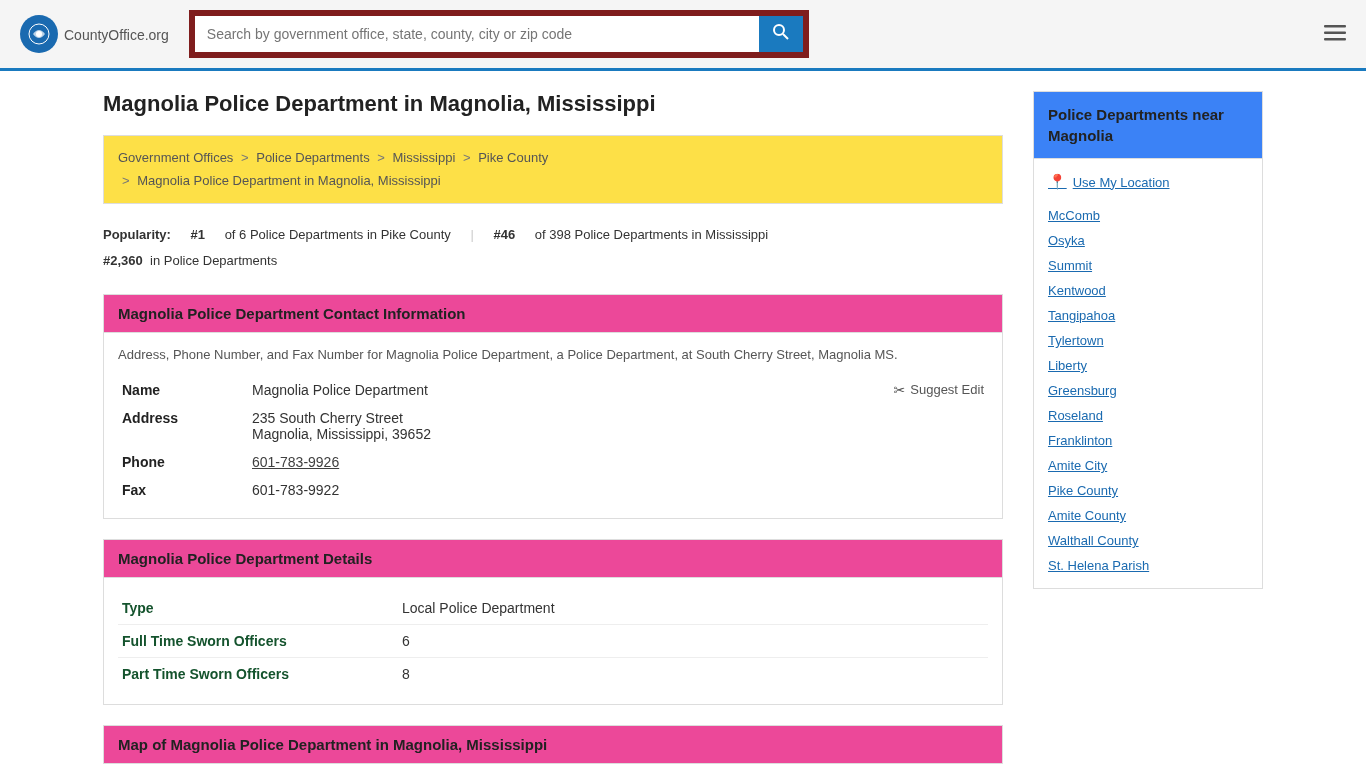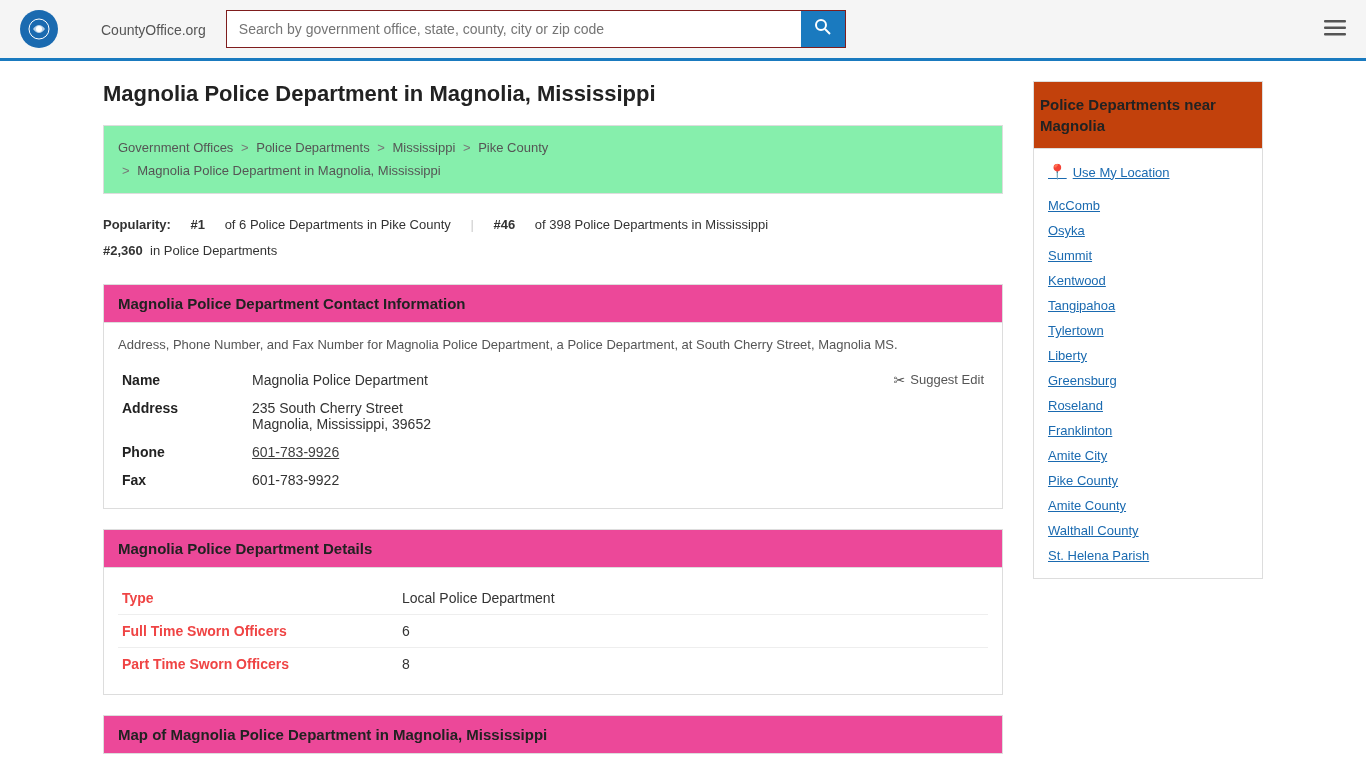--- a/index.html
+++ b/index.html
@@ -29,28 +29,27 @@
       align-items: center;
       justify-content: center;
       color: white;
       font-size: 18px;
       font-weight: bold;
     }
     #logo-text {
       font-size: 18px;
       color: #1a6ab0;
       font-weight: bold;
-      margin-left: 37px;
     }
     #logo-text span { color: #555; font-weight: normal; font-size: 14px; }
     #search-area {
       flex: 1;
       display: flex;
       max-width: 620px;
-      border: 1px solid #7f1d1d;
+      border: 6px solid #7f1d1d;
       background: #14b8a6;
     }
     #search-input {
       flex: 1;
       border: none;
       outline: none;
       padding: 8px 12px;
       font-size: 14px;
       color: #999;
     }
@@ -91,21 +90,21 @@
     
     #page-title {
       font-size: 22px;
       font-weight: bold;
       color: #222;
       margin-bottom: 18px;
     }
 
     
     #breadcrumb {
-      background: #86efac;
+      background: #fde047;
       border: 1px solid #ddd;
       padding: 10px 14px;
       font-size: 13px;
       color: #555;
       margin-bottom: 18px;
       line-height: 1.8;
     }
     #breadcrumb a, .breadcrumb-link {
       color: #555;
       text-decoration: none;
@@ -187,28 +186,28 @@
     }
     .details-table tr td {
       padding: 8px 4px;
       font-size: 14px;
       border-bottom: 1px solid #eee;
     }
     .details-table tr:last-child td { border-bottom: none; }
     .details-table td:first-child {
       font-weight: bold;
       width: 280px;
-      color: #ef4444;
+      color: #14532d;
     }
 
     
     #sidebar-header {
-      background: #c2410c;
+      background: #3b82f6;
       border: 1px solid #ddd;
-      padding: 12px 6px;
+      padding: 12px 14px;
       font-size: 15px;
       font-weight: bold;
       color: #222;
       margin-bottom: 0;
       line-height: 1.4;
     }
     #sidebar-content {
       border: 1px solid #ddd;
       border-top: none;
       padding: 10px 14px;

